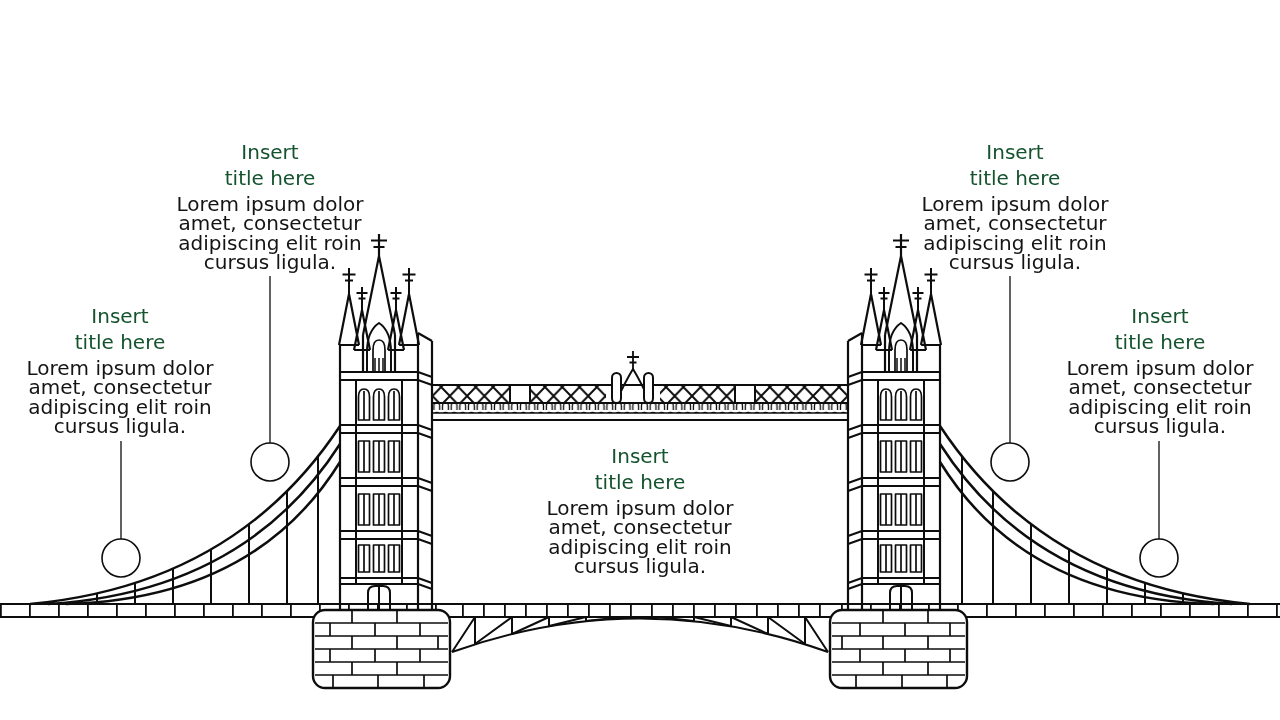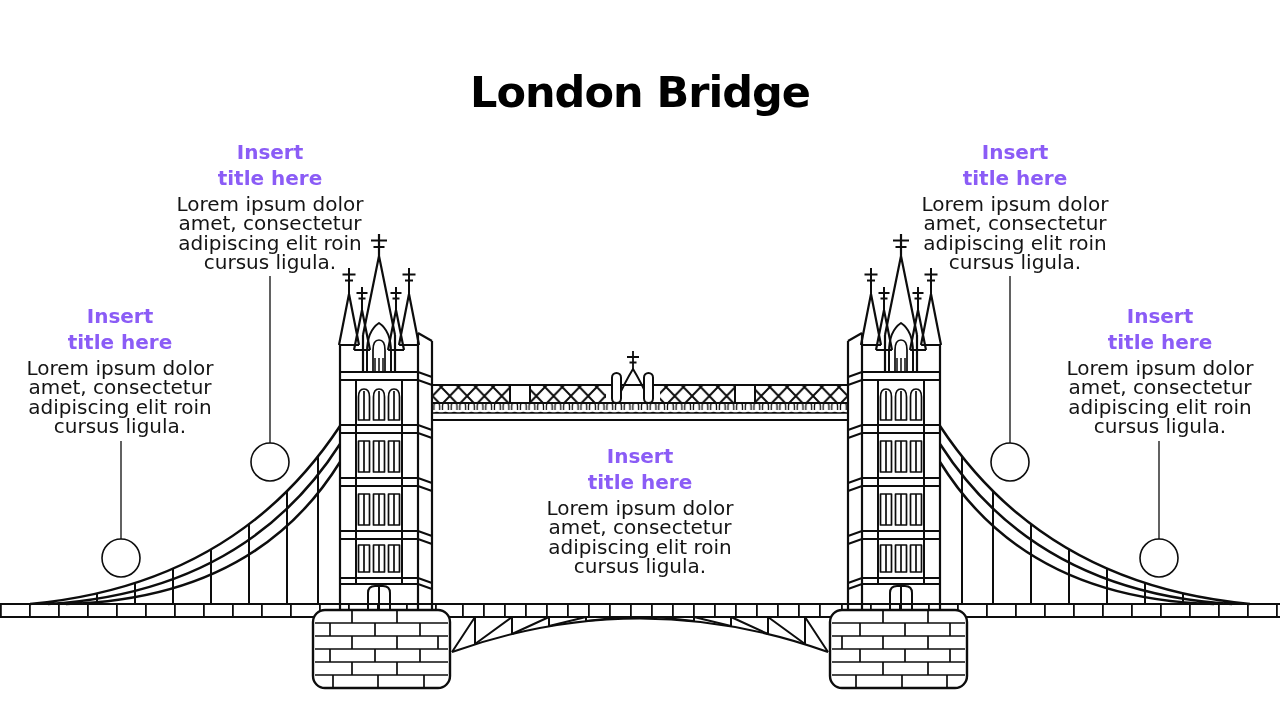--- a/index.html
+++ b/index.html
@@ -2,21 +2,21 @@
 <html><head>
 <meta charset="utf-8">
 <style>
   html,body{margin:0;padding:0;background:#ffffff;}
   .stage{position:relative;width:1280px;height:720px;background:#ffffff;overflow:hidden;
          font-family:"DejaVu Sans","Liberation Sans",sans-serif;color:#000;}
   .bridge-svg{position:absolute;left:0;top:0;width:1280px;height:720px;}
   .slide-title{position:absolute;top:38px;left:0;width:1280px;text-align:center;
                font-size:43px;font-weight:bold;letter-spacing:-1px;color:#000;}
   .callout{position:absolute;width:220px;text-align:center;}
-  .c-title{font-size:20px;font-weight:bold;line-height:26px;white-space:pre-line;color:#8b5cf6;}
+  .c-title{font-size:20px;font-weight:normal;line-height:26px;white-space:pre-line;color:#14532d;}
   .c-body{margin-top:4px;font-size:20px;line-height:19.4px;white-space:pre-line;color:#141414;}
   .pos-top-left{left:160px;top:139px;}
   .pos-left{left:10px;top:303px;}
   .pos-center{left:530px;top:443px;}
   .pos-top-right{left:905px;top:139px;}
   .pos-right{left:1050px;top:303px;}
 </style>
 </head>
 <body>
 
@@ -148,21 +148,20 @@
         <path d="M1010,276 V443" stroke-width="1.3"></path>
         <path d="M1159,441 V539" stroke-width="1.3"></path>
         <circle cx="270" cy="462" r="19" fill="#ffffff" stroke-width="1.6"></circle>
         <circle cx="121" cy="558" r="19" fill="#ffffff" stroke-width="1.6"></circle>
         <circle cx="1010" cy="462" r="19" fill="#ffffff" stroke-width="1.6"></circle>
         <circle cx="1159" cy="558" r="19" fill="#ffffff" stroke-width="1.6"></circle>
       </g>
     </g>
   </svg>
 
-  <h1 class="slide-title">London Bridge</h1>
 
   <div class="callout pos-top-left">
     <div class="c-title">Insert
 title here</div>
     <div class="c-body">Lorem ipsum dolor
 amet, consectetur
 adipiscing elit roin
 cursus ligula.</div>
   </div>
 

